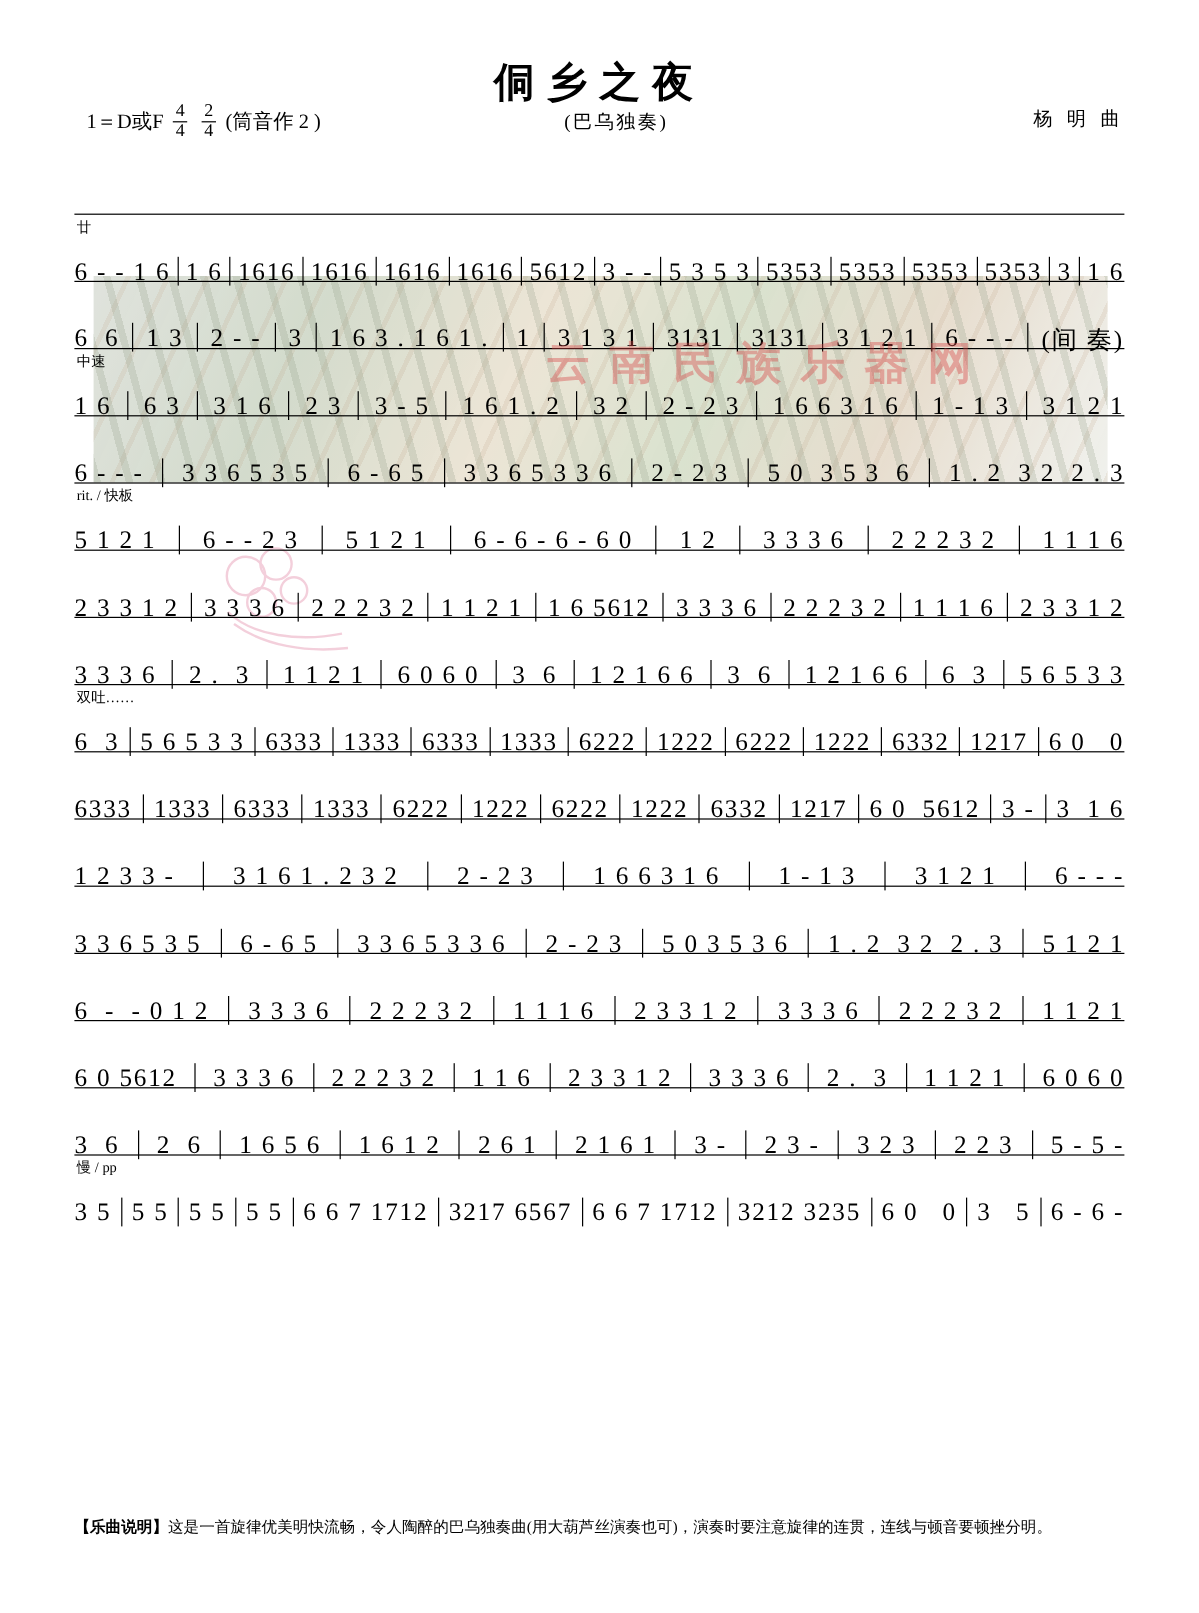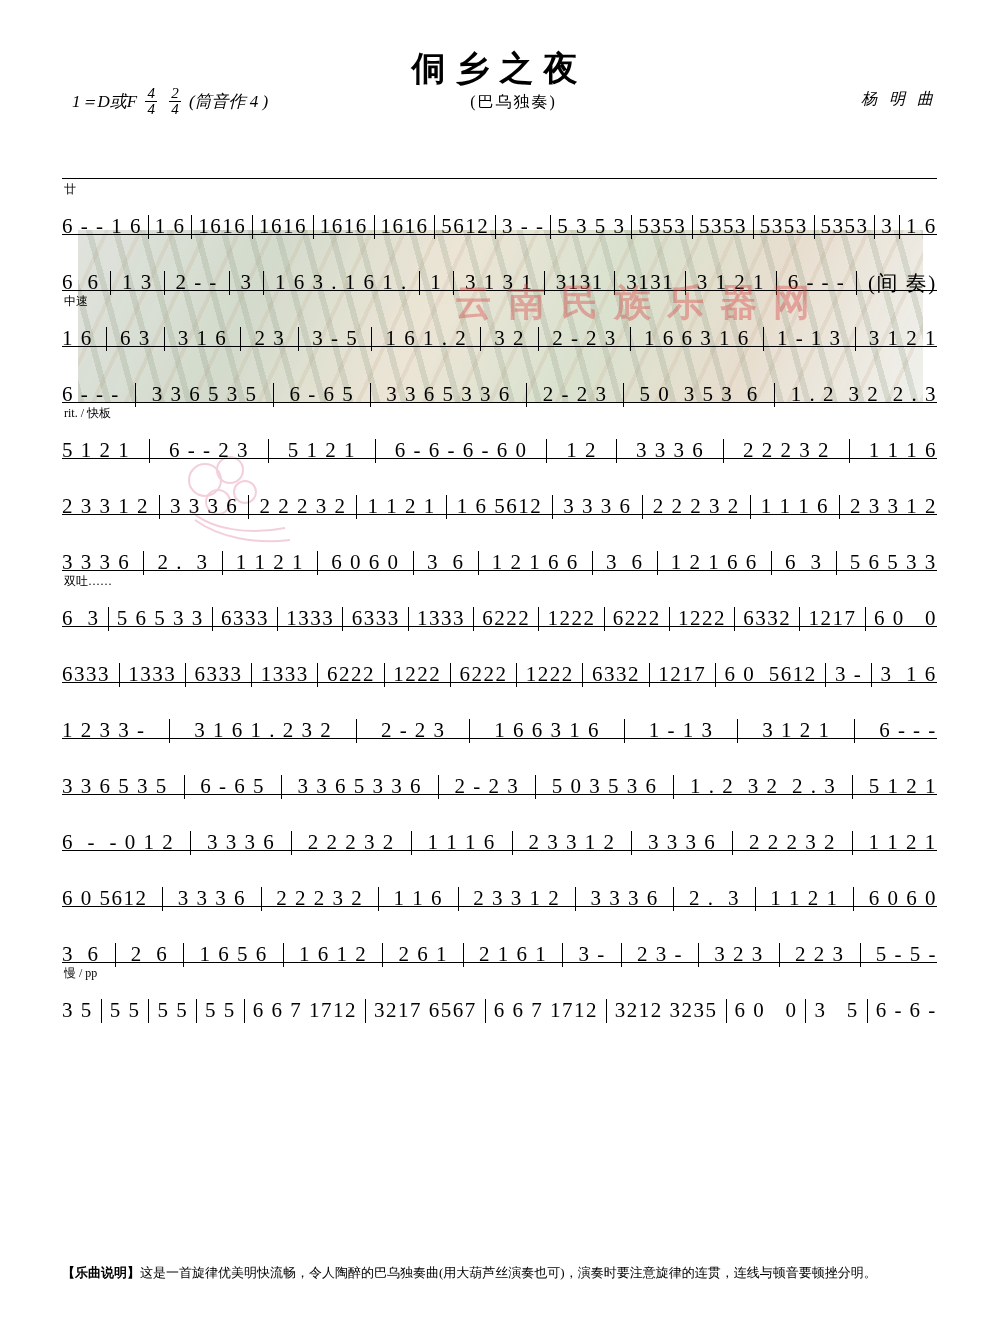--- a/index.html
+++ b/index.html
@@ -33,21 +33,20 @@
   .subtitle {
     text-align: center;
     font-size: 16px;
     letter-spacing: 2px;
     padding-left: 28px;
   }
   .meta-row {
     position: relative;
     height: 34px;
     margin-top: -34px;
-    font-style: italic;
   }
   .key-sig {
     position: absolute;
     left: 72px;
     top: 8px;
     font-size: 17px;
     white-space: nowrap;
   }
   .frac {
     display: inline-block;
@@ -83,21 +82,21 @@
     border-top: 1px solid #000;
     display: flex;
     align-items: center;
     font-family: "Liberation Serif", serif;
     font-size: 20px;
     letter-spacing: 1px;
     white-space: pre;
   }
   .sysline .cells {
     display: flex;
-    align-items: center;
+    align-items: flex-start;
     width: 100%;
     justify-content: space-between;
     padding-top: 4px;
     margin-top: 36px;
   }
   .cell {
     display: inline-block;
     white-space: pre;
     font-size: 21px;
     letter-spacing: 1.5px;
@@ -190,21 +189,21 @@
     <div class="key-sig">
       <span>1＝D或F</span>
       <span class="frac">
         <span class="num">4</span>
         <span class="den">4</span>
       </span>
       <span class="frac">
         <span class="num">2</span>
         <span class="den">4</span>
       </span>
-      <span>(筒音作 4 )</span>
+      <span>(筒音作 2 )</span>
     </div>
     <div class="composer">杨 明 曲</div>
   </div>
 
   <div class="wm-photo"></div>
   <div class="wm-cn">云南民族乐器网</div>
   <svg class="wm-flower" viewBox="0 0 150 110">
     <g fill="none" stroke="#e8a0b8" stroke-width="2">
       <circle cx="55" cy="40" r="16"></circle>
         <circle cx="80" cy="30" r="13"></circle>

